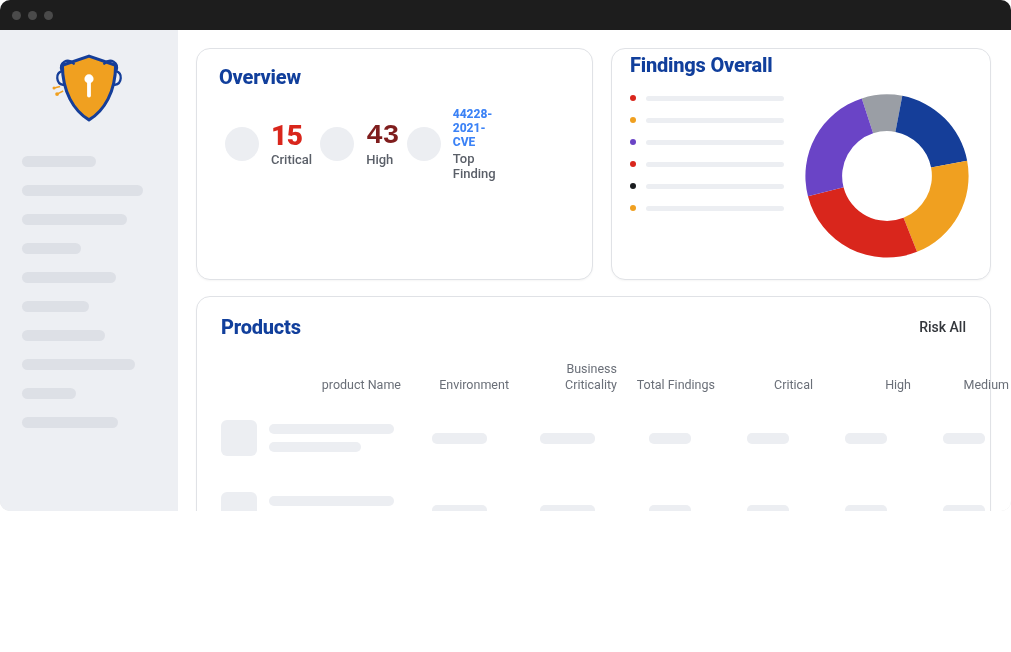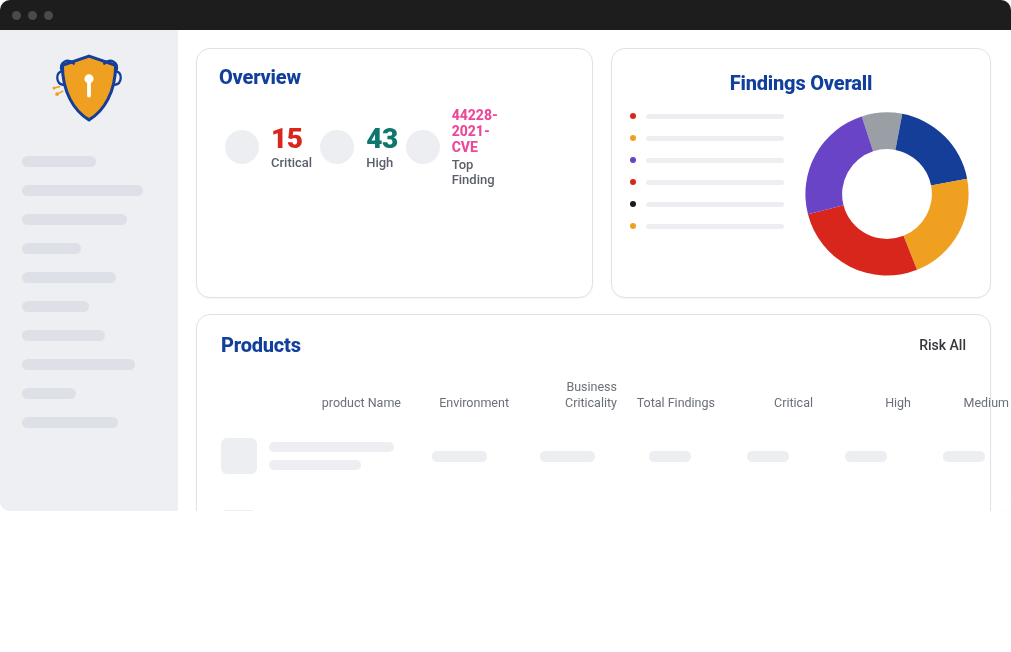--- a/index.html
+++ b/index.html
@@ -9,31 +9,31 @@
   .dot { width:9px; height:9px; border-radius:50%; background:#4a4a4a;}
   .body { display:flex; height:calc(652px - 30px);}
   .sidebar { width:178px; background:#edeff3; padding:20px 22px; display:flex; flex-direction:column; align-items:center;}
   .logo { width:76px; height:76px; margin-bottom:30px;}
   .nav-skel { width:100%; display:flex; flex-direction:column; gap:18px; align-items:flex-start;}
   .skel { background:#dde0e6; border-radius:6px; height:11px;}
   .main { flex:1; padding:18px 20px 0 18px; background:#fff; overflow:hidden;}
   .row1 { display:flex; gap:18px;}
   .card { background:#fff; border:1px solid #e0e2e6; border-radius:14px; box-shadow:0 1px 2px rgba(0,0,0,0.04);}
   .overview { flex:1; padding:16px 22px 22px; min-width:0;}
-  .findings { width:380px; padding:22px 18px 18px;text-align:center;}
+  .findings { width:380px; padding:4px 18px 18px;}
   h2 { color:#113f9c; font-size:20px; font-weight:800; letter-spacing:-0.2px;}
   .ov-grid { display:grid; grid-template-columns:1fr 1fr 1fr 1fr; row-gap:36px; column-gap:8px; margin-top:18px; padding:0 6px;}
   .stat { display:flex; align-items:center; gap:12px;}
   .stat .circle { width:34px; height:34px; border-radius:50%; background:#eceef2; flex-shrink:0;}
   .stat .num { font-size:28px; font-weight:900; line-height:1; letter-spacing:-0.5px;}
   .stat .lab { font-size:13px; color:#5a5f68; font-weight:500; margin-top:2px;}
   .stat .strong { font-size:15px; color:#1a1c1f; font-weight:800; line-height:1.1;}
   .critical { color:#d9261c;}
-  .high-col { color:#0f766e;}
-  .cve { color:#ec4899; font-weight:800; font-size:14px;}
+  .high-col { color:#7f1d1d;font-family:Liberation Mono, monospace;}
+  .cve { color:#3b82f6; font-weight:800; font-size:12px;}
   .findings-body { display:flex; gap:18px; margin-top:14px; align-items:flex-start;}
   .legend { flex:1; display:flex; flex-direction:column; gap:16px; padding-top:4px;}
   .legend-row { display:flex; align-items:center; gap:10px;}
   .ldot { width:6px; height:6px; border-radius:50%; flex-shrink:0;}
   .lbar { flex:1; height:5px; background:#eceef2; border-radius:4px;}
   .donut-wrap { width:170px; height:170px; position:relative;}
   .products { margin-top:16px; padding:18px 24px 0;}
   .products-head { display:flex; align-items:center; justify-content:space-between;}
   .view-all { color:#34373c; font-size:14px; font-weight:500;}
   .ptable { margin-top:22px;}

